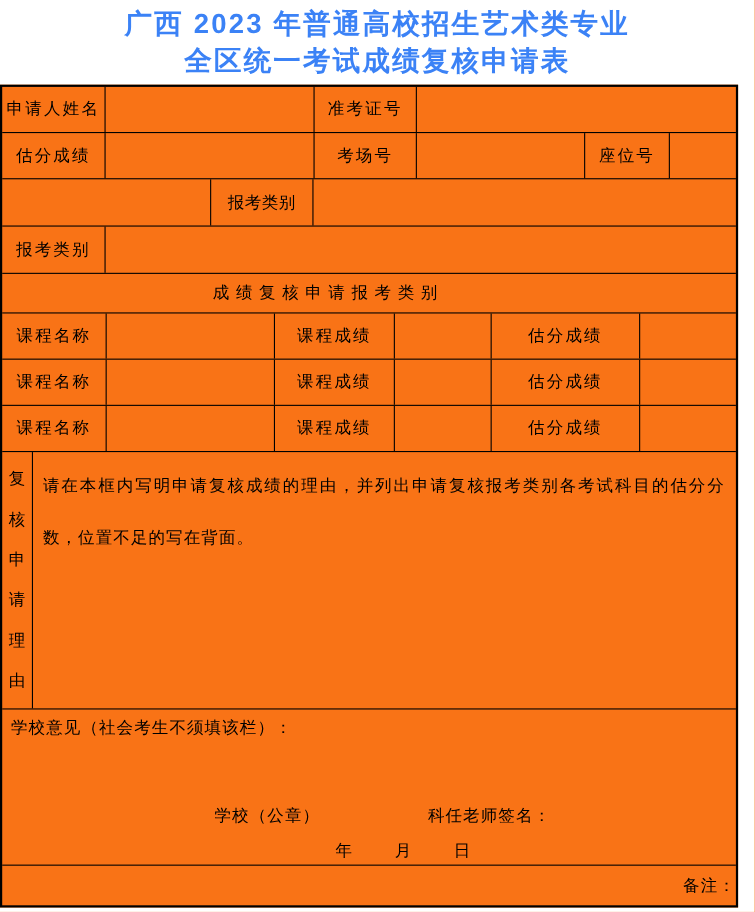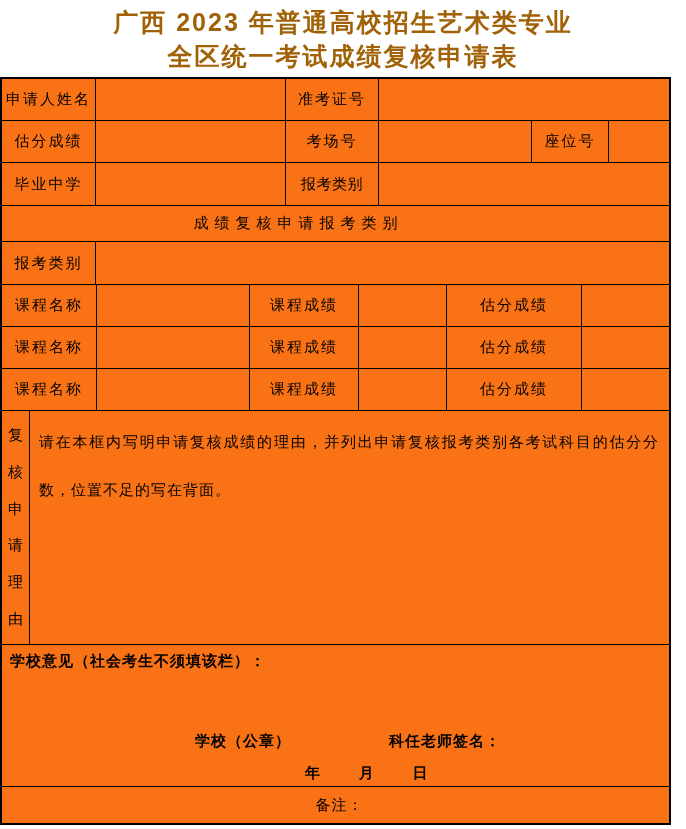--- a/index.html
+++ b/index.html
@@ -6,21 +6,21 @@
   body {
     width:686px; height:829px; background:#ffffff; color:#000;
     font-family:"Liberation Serif", serif;
     position:relative; overflow:hidden;
   }
   
   .title-block { position:absolute; left:0; top:5px; width:686px; text-align:center; }
   .title-line {
     font-family:"Liberation Sans", sans-serif;
     font-weight:700; font-size:25px; line-height:34px; letter-spacing:2px;
-    color:#a16207;
+    color:#3b82f6;
   }
   
   .form-table {
     position:absolute; left:0; top:77px; width:671px; height:748px;
     border:2px solid #000; box-sizing:border-box;
     display:flex; flex-direction:column; background:#f97316;
   }
   .row { display:flex; border-bottom:1px solid #000; flex-shrink:0; box-sizing:border-box; }
   .row:last-child { border-bottom:none; }
   .cell {
@@ -41,30 +41,30 @@
   
   .header-cell { justify-content:center; letter-spacing:6px; padding-right:74px; }
   
   .vert-label { flex-direction:column; justify-content:space-around; padding:6px 0; letter-spacing:0; }
   .reason-content {
     display:block; padding:7px 10px 0 9px;
     line-height:48px; letter-spacing:1px; text-align:justify;
     justify-content:flex-start; align-items:flex-start;
   }
   
-  .opinion-cell { display:block; position:relative;font-weight:bold; }
+  .opinion-cell { display:block; position:relative; }
   .op-heading  { position:absolute; left:8px;  top:7px;  letter-spacing:1px; }
   .op-statement{ position:absolute; left:29px; top:49px; letter-spacing:0.5px; }
   .op-seal     { position:absolute; left:193px; top:87px; letter-spacing:1px; }
   .op-sign     { position:absolute; left:387px; top:87px; letter-spacing:1px; }
   .op-date     { position:absolute; left:303px; top:119px; }
   .op-date span{ display:inline-block; margin-right:35px; }
   .op-date span:last-child{ margin-right:0; }
   
-  .remarks-cell { justify-content:center; padding-left:8px; letter-spacing:1px; }
+  .remarks-cell { justify-content:flex-end; padding-left:8px; letter-spacing:1px; }
 </style>
 </head>
 <body>
 
 <div class="title-block">
   <div class="title-line">广西 2023 年普通高校招生艺术类专业</div>
   <div class="title-line">全区统一考试成绩复核申请表</div>
 </div>
 
 <div class="form-table">
@@ -79,33 +79,32 @@
   <div class="row h42">
     <div class="cell label w94">估分成绩</div>
     <div class="cell w190"></div>
     <div class="cell label w93">考场号</div>
     <div class="cell w153"></div>
     <div class="cell label w77">座位号</div>
     <div class="cell grow"></div>
   </div>
 
   <div class="row h43">
-    <div class="cell label w94">毕业中学</div>
     <div class="cell w190"></div>
     <div class="cell label w93 tight">报考类别</div>
     <div class="cell grow"></div>
   </div>
 
-  <div class="row h36">
-    <div class="cell grow header-cell">成绩复核申请报考类别</div>
-  </div>
-
   <div class="row h43">
     <div class="cell label w94">报考类别</div>
     <div class="cell grow"></div>
+  </div>
+
+  <div class="row h36">
+    <div class="cell grow header-cell">成绩复核申请报考类别</div>
   </div>
 
   <div class="row h42">
     <div class="cell label w95">课程名称</div>
     <div class="cell w153"></div>
     <div class="cell label w109">课程成绩</div>
     <div class="cell w88"></div>
     <div class="cell label w135">估分成绩</div>
     <div class="cell grow"></div>
   </div>

